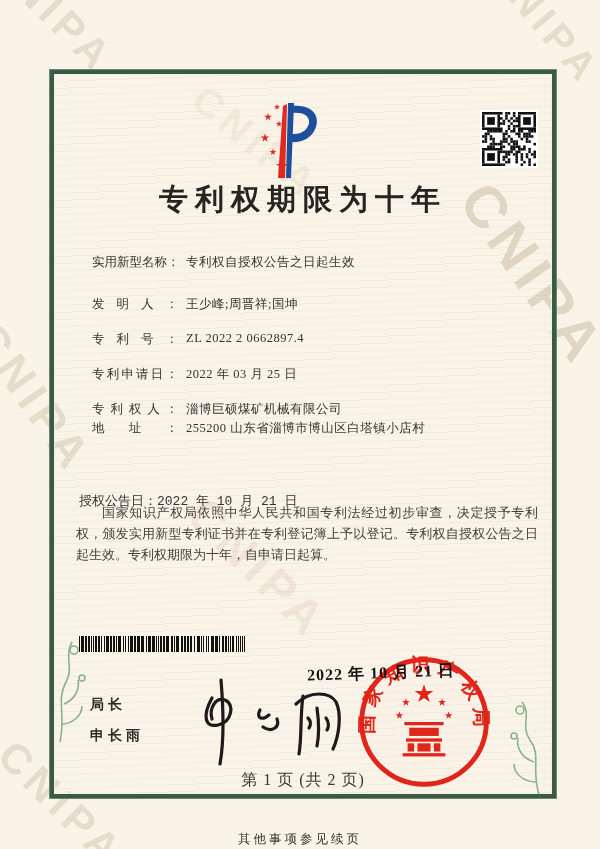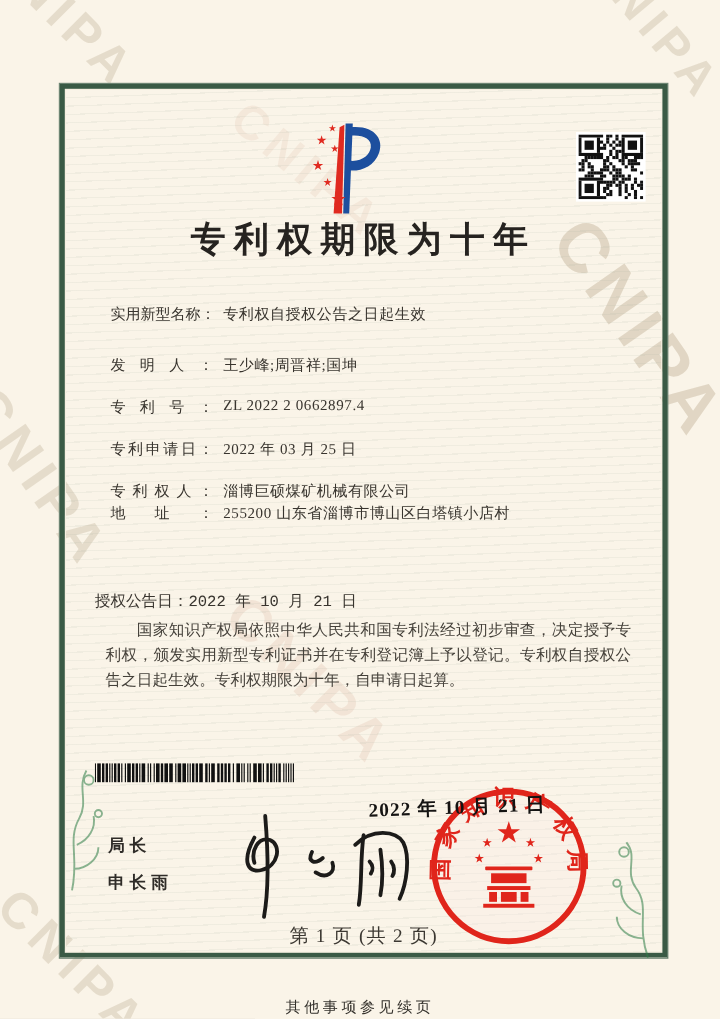--- a/index.html
+++ b/index.html
@@ -68,21 +68,21 @@
   .frow .val{margin-left:8px;letter-spacing:0.5px;}
   .f0{top:0px;} .f1{top:42px;} .f2{top:77px;} .f3{top:112px;}
   .f4{top:147px;} .f5{top:166px;}
   .grant-row{position:absolute;left:25px;top:418px;width:460px;font-size:13px;color:#38342e;white-space:nowrap;font-family:Liberation Mono, monospace;}
   .grant-right{position:absolute;left:235px;top:0;}
   .body-text{
     position:absolute;left:22px;top:428px;width:462px;
     font-size:13px;line-height:1.62;color:#45413a;
     text-align:justify;
   }
-  .body-text p{margin:12px;text-indent:2em;}
+  .body-text p{margin:0;text-indent:2em;}
   .barcode{position:absolute;left:25px;top:562px;width:170px;height:16px;}
   .officer{position:absolute;left:36px;top:622px;font-size:14px;color:#2f2c28;letter-spacing:4px;font-weight:700;}
   .officer div{margin-bottom:13px;}
   .signature{position:absolute;left:130px;top:600px;width:170px;height:95px;}
   .seal{position:absolute;left:288px;top:566px;width:164px;height:164px;z-index:3;}
   .seal-date{
     position:absolute;left:296px;top:663px;width:170px;
     text-align:center;
     font-size:16px;font-weight:700;color:#151413;
     letter-spacing:1px;

